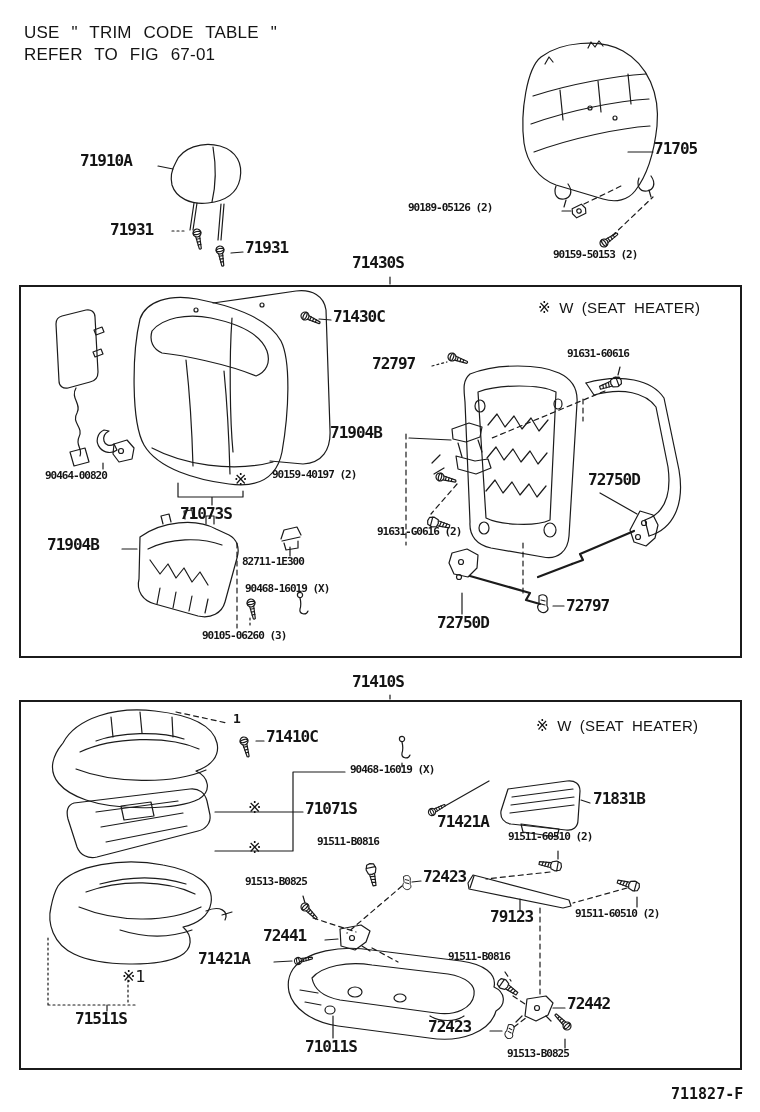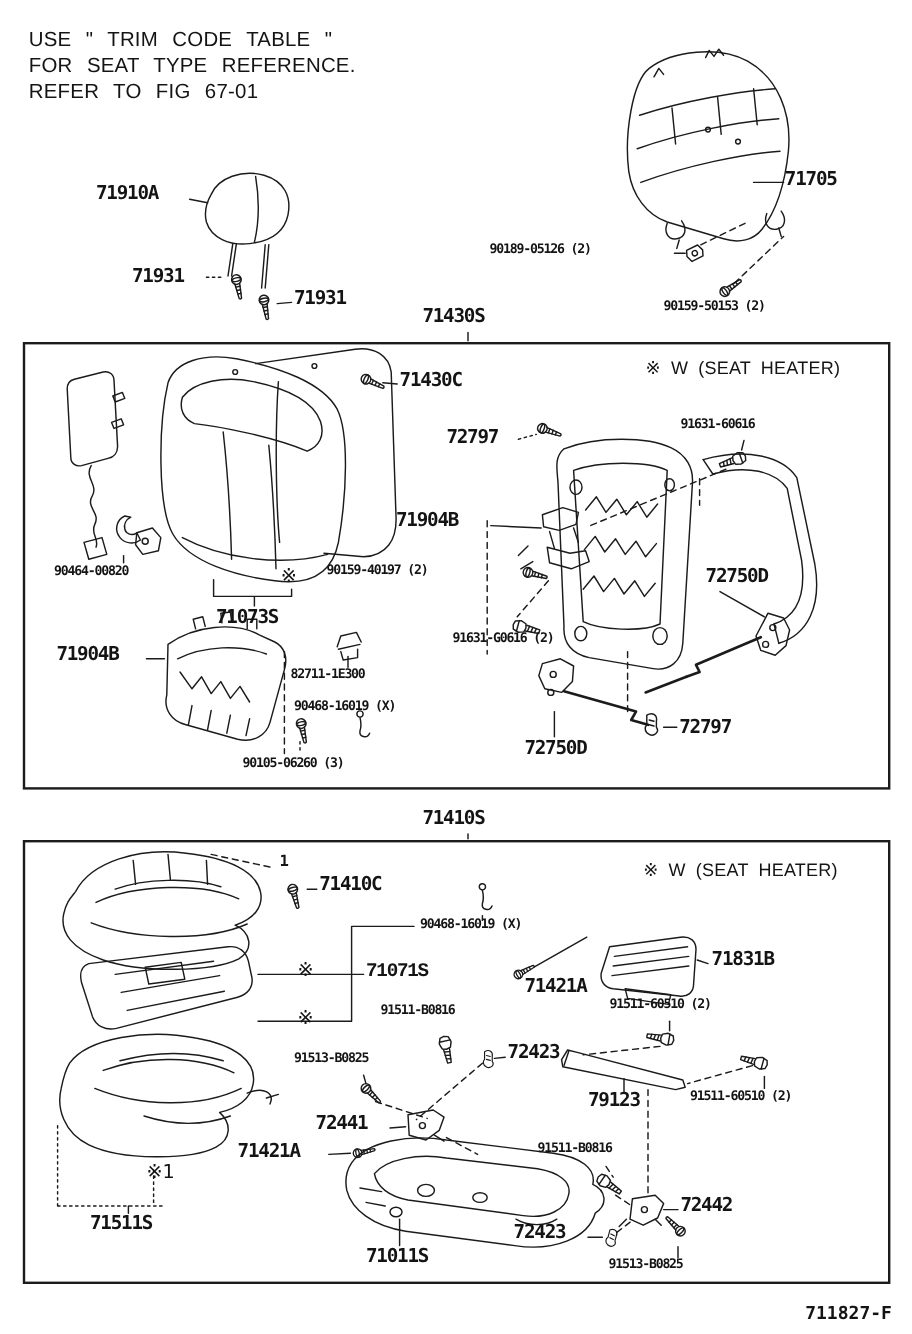--- a/index.html
+++ b/index.html
@@ -268,21 +268,20 @@
         <path d="M490,1031 L502,1031"></path>
         <path class="dash" d="M514,1027 L527,1017"></path>
         <path d="M565,1008 L553,1008"></path>
         <path d="M565,1039 L565,1048"></path>
       </g>
     </g>
   </svg>
 
   <div class="note" style="left:24px;top:22px;">
     <div>USE " TRIM CODE TABLE "</div>
-    <div>FOR SEAT TYPE REFERENCE.</div>
     <div>REFER TO FIG 67-01</div>
   </div>
 
   <div class="lbl lbl-20" style="left:80px;top:153px;">71910A</div>
   <div class="lbl lbl-20" style="left:110px;top:222px;">71931</div>
   <div class="lbl lbl-20" style="left:245px;top:240px;">71931</div>
   <div class="lbl lbl-20" style="left:654px;top:141px;">71705</div>
   <div class="lbl lbl-17" style="left:408px;top:202px;">90189-05126 (2)</div>
   <div class="lbl lbl-17" style="left:553px;top:249px;">90159-50153 (2)</div>
 
@@ -303,21 +302,21 @@
   <div class="lbl lbl-17" style="left:245px;top:583px;">90468-16019 (X)</div>
   <div class="lbl lbl-17" style="left:202px;top:630px;">90105-06260 (3)</div>
   <div class="lbl lbl-20" style="left:437px;top:615px;">72750D</div>
   <div class="lbl lbl-20" style="left:566px;top:598px;">72797</div>
 
   <div class="lbl lbl-20" style="left:352px;top:674px;">71410S</div>
   <div class="note note-sm" style="left:536px;top:715px;">※ W (SEAT  HEATER)</div>
   <div class="lbl lbl-20" style="left:266px;top:729px;">71410C</div>
   <div class="ref1" style="left:233px;top:712px;">1</div>
   <div class="lbl lbl-17" style="left:350px;top:764px;">90468-16019 (X)</div>
-  <div class="lbl lbl-20" style="left:305px;top:801px;font-family:Liberation Mono, monospace;">71071S</div>
+  <div class="lbl lbl-20" style="left:305px;top:801px;">71071S</div>
   <div class="refmark" style="left:248px;top:800px;">※</div>
   <div class="refmark" style="left:248px;top:840px;">※</div>
   <div class="lbl lbl-17" style="left:317px;top:836px;">91511-B0816</div>
   <div class="lbl lbl-20" style="left:437px;top:814px;">71421A</div>
   <div class="lbl lbl-20" style="left:593px;top:791px;">71831B</div>
   <div class="lbl lbl-17" style="left:508px;top:831px;">91511-60510 (2)</div>
   <div class="lbl lbl-17" style="left:245px;top:876px;">91513-B0825</div>
   <div class="lbl lbl-20" style="left:423px;top:869px;">72423</div>
   <div class="lbl lbl-20" style="left:490px;top:909px;">79123</div>
   <div class="lbl lbl-17" style="left:575px;top:908px;">91511-60510 (2)</div>

